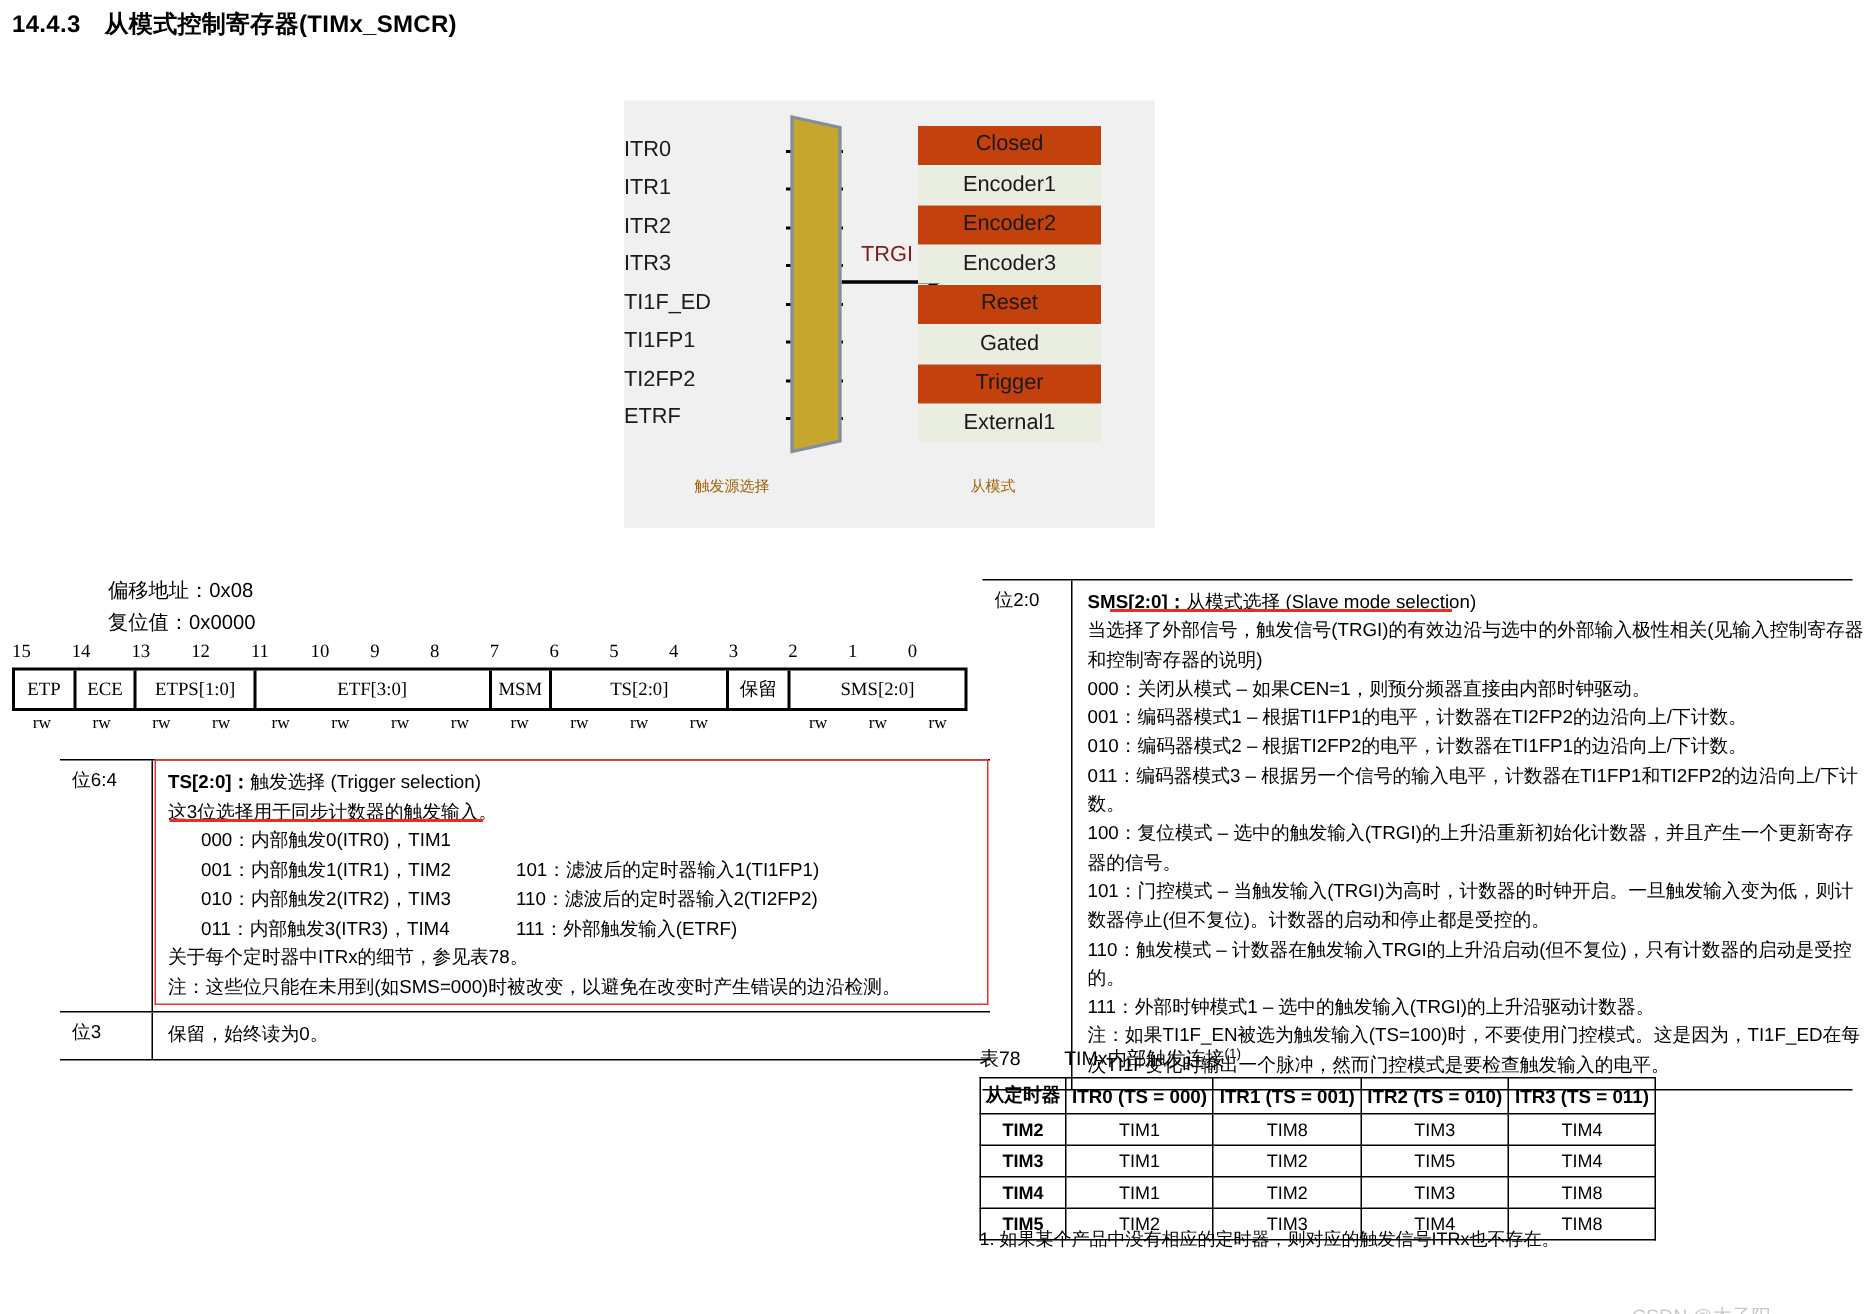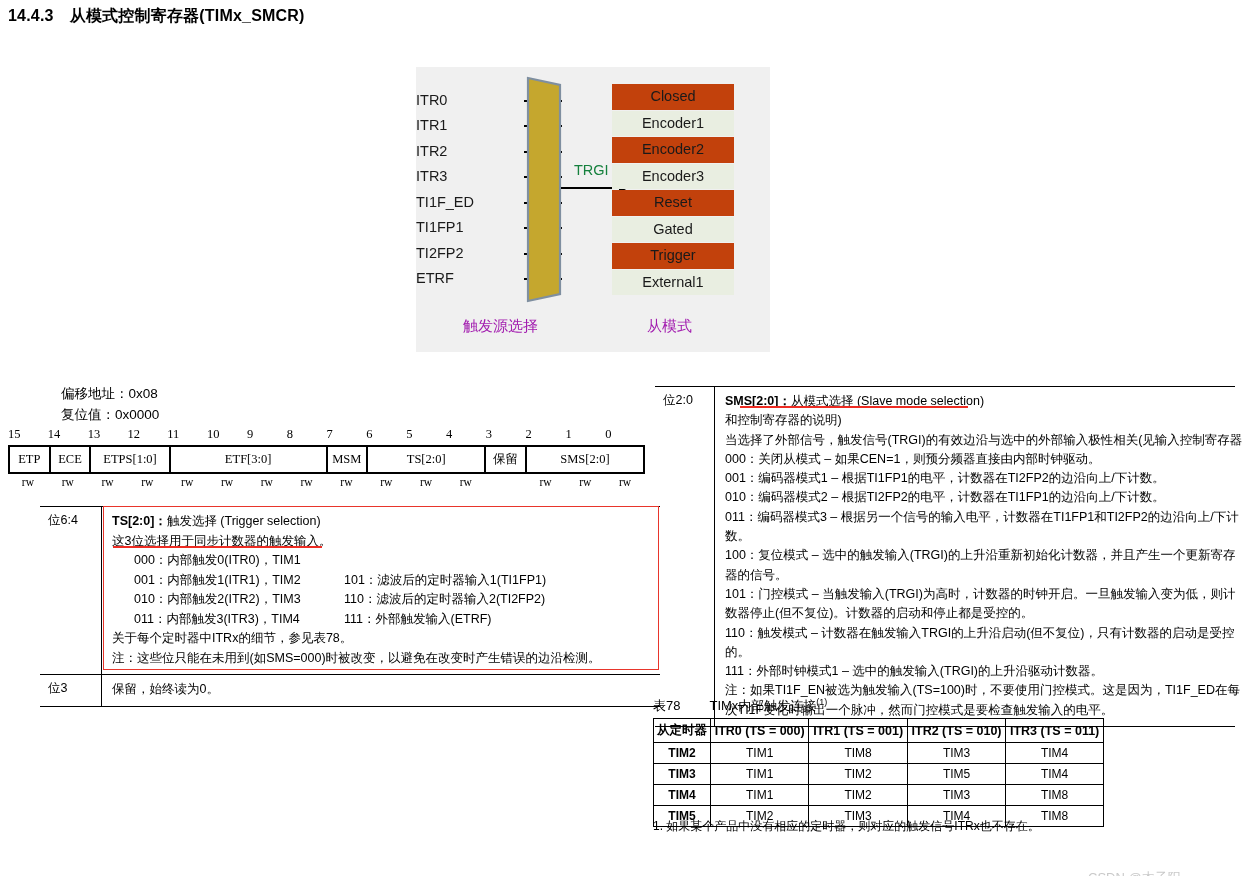--- a/index.html
+++ b/index.html
@@ -78,21 +78,21 @@
     width: 36px;
     height: 227px;
   }
   .mux svg { display: block; }
 
   .trgi-label {
     position: absolute;
     left: 158px;
     top: 95px;
     font-size: 14.5px;
-    color: #15803d;
+    color: #7f1d1d;
   }
   .trgi-arrow {
     position: absolute;
     left: 145px;
     top: 114px;
     width: 67px;
     height: 14px;
   }
 
   .slave-modes {
@@ -107,31 +107,31 @@
     text-align: center;
     font-size: 14.5px;
     color: #1a1a1a;
     margin-bottom: 1px;
   }
   .slave-mode-item.dark  { background: #c2410c; }
   .slave-mode-item.light { background: #e9eee1; }
 
   .diag-caption {
     position: absolute;
-    font-size: 15px;
-    color: #a21caf;
+    font-size: 10px;
+    color: #a16207;
     white-space: nowrap;
   }
   #caption-trigger-source { left: 47px; top: 250px; }
   #caption-slave-mode     { left: 231px; top: 250px; }
 
   
   #reg-meta {
     position: absolute;
-    left: 61px;
+    left: 72px;
     top: 383px;
     font-size: 13.5px;
     line-height: 21px;
     white-space: nowrap;
   }
 
   
   #reg-table {
     position: absolute;
     left: 8px;
@@ -468,22 +468,22 @@
 <div id="ts-red-box"></div>
 <div class="red-underline" id="ts-red-underline"></div>
 
 <div class="desc-table" id="sms-desc-table">
   <div class="desc-row">
     <div class="desc-bits">位2:0</div>
     <div class="desc-body">
       <div class="ln">
         <span class="bold">SMS[2:0]：</span><span>从模式选择 (Slave mode selection)</span>
       </div>
+      <div class="ln">当选择了外部信号，触发信号(TRGI)的有效边沿与选中的外部输入极性相关(见输入控制寄存器</div>
       <div class="ln">和控制寄存器的说明)</div>
-      <div class="ln">当选择了外部信号，触发信号(TRGI)的有效边沿与选中的外部输入极性相关(见输入控制寄存器</div>
 
       <div class="ln wrap">000：关闭从模式 – 如果CEN=1，则预分频器直接由内部时钟驱动。</div>
       <div class="ln wrap">001：编码器模式1 – 根据TI1FP1的电平，计数器在TI2FP2的边沿向上/下计数。</div>
       <div class="ln wrap">010：编码器模式2 – 根据TI2FP2的电平，计数器在TI1FP1的边沿向上/下计数。</div>
       <div class="ln wrap">011：编码器模式3 – 根据另一个信号的输入电平，计数器在TI1FP1和TI2FP2的边沿向上/下计数。</div>
       <div class="ln wrap">100：复位模式 – 选中的触发输入(TRGI)的上升沿重新初始化计数器，并且产生一个更新寄存器的信号。</div>
       <div class="ln wrap">101：门控模式 – 当触发输入(TRGI)为高时，计数器的时钟开启。一旦触发输入变为低，则计数器停止(但不复位)。计数器的启动和停止都是受控的。</div>
       <div class="ln wrap">110：触发模式 – 计数器在触发输入TRGI的上升沿启动(但不复位)，只有计数器的启动是受控的。</div>
       <div class="ln wrap">111：外部时钟模式1 – 选中的触发输入(TRGI)的上升沿驱动计数器。</div>
       <div class="ln wrap">注：如果TI1F_EN被选为触发输入(TS=100)时，不要使用门控模式。这是因为，TI1F_ED在每次TI1F变化时输出一个脉冲，然而门控模式是要检查触发输入的电平。</div>

